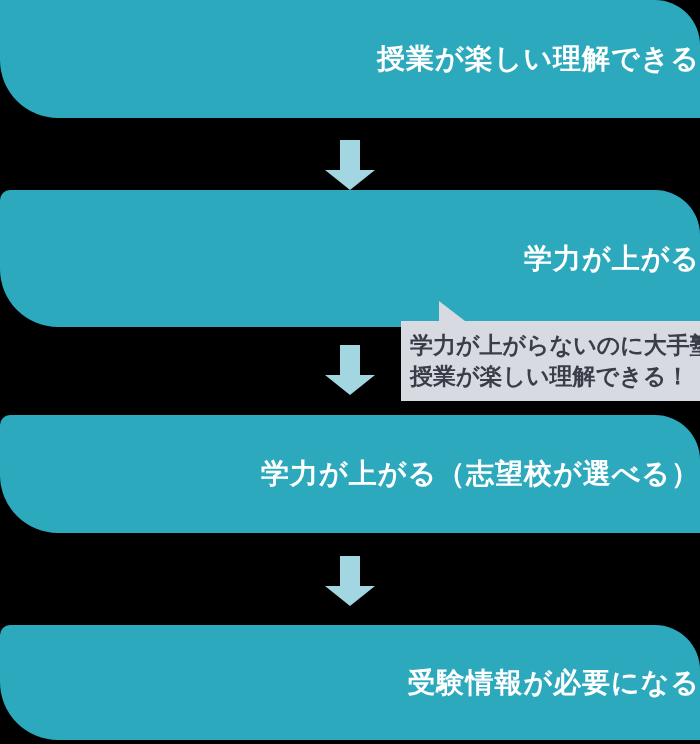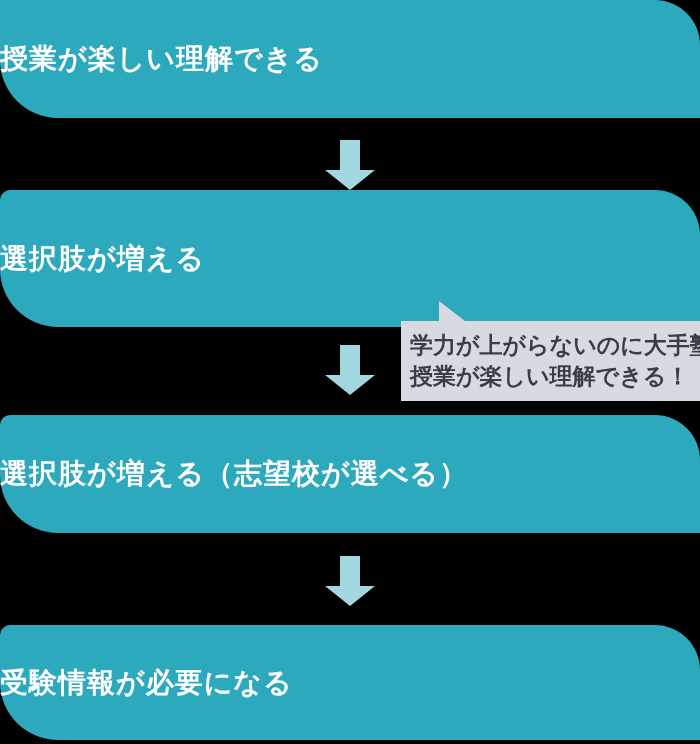--- a/index.html
+++ b/index.html
@@ -15,21 +15,21 @@
     overflow: hidden;
     font-family: "Liberation Sans", sans-serif;
   }
   .flow-box {
     position: absolute;
     left: 0;
     width: 700px;
     background: #2ca9bc;
     display: flex;
     align-items: center;
-    justify-content: flex-start;
+    justify-content: flex-end;
   }
   .flow-box .label {
     color: #ffffff;
     font-size: 28px;
     font-weight: bold;
     letter-spacing: 1px;
     text-align: center;
   }
   .box1 { top: 0px;   height: 118px; border-radius: 0 45px 0 58px; }
   .box2 { top: 190px; height: 137px; border-radius: 10px 45px 0 58px; }
@@ -100,36 +100,36 @@
   <div class="flow-box box1">
     <span class="label">授業が楽しい理解できる</span>
   </div>
 
   <div class="arrow arrow1">
     <div class="stem"></div>
     <div class="head"></div>
   </div>
 
   <div class="flow-box box2">
-    <span class="label">選択肢が増える</span>
+    <span class="label">学力が上がる</span>
   </div>
 
   <div class="arrow arrow2">
     <div class="stem"></div>
     <div class="head"></div>
   </div>
 
   <div class="callout">
     <div class="pointer"></div>
     <div class="callout-line">学力が上がらないのに大手塾に</div>
     <div class="callout-line">授業が楽しい理解できる！</div>
   </div>
 
   <div class="flow-box box3">
-    <span class="label">選択肢が増える（志望校が選べる）</span>
+    <span class="label">学力が上がる（志望校が選べる）</span>
   </div>
 
   <div class="arrow arrow3">
     <div class="stem"></div>
     <div class="head"></div>
   </div>
 
   <div class="flow-box box4">
     <span class="label">受験情報が必要になる</span>
   </div>

